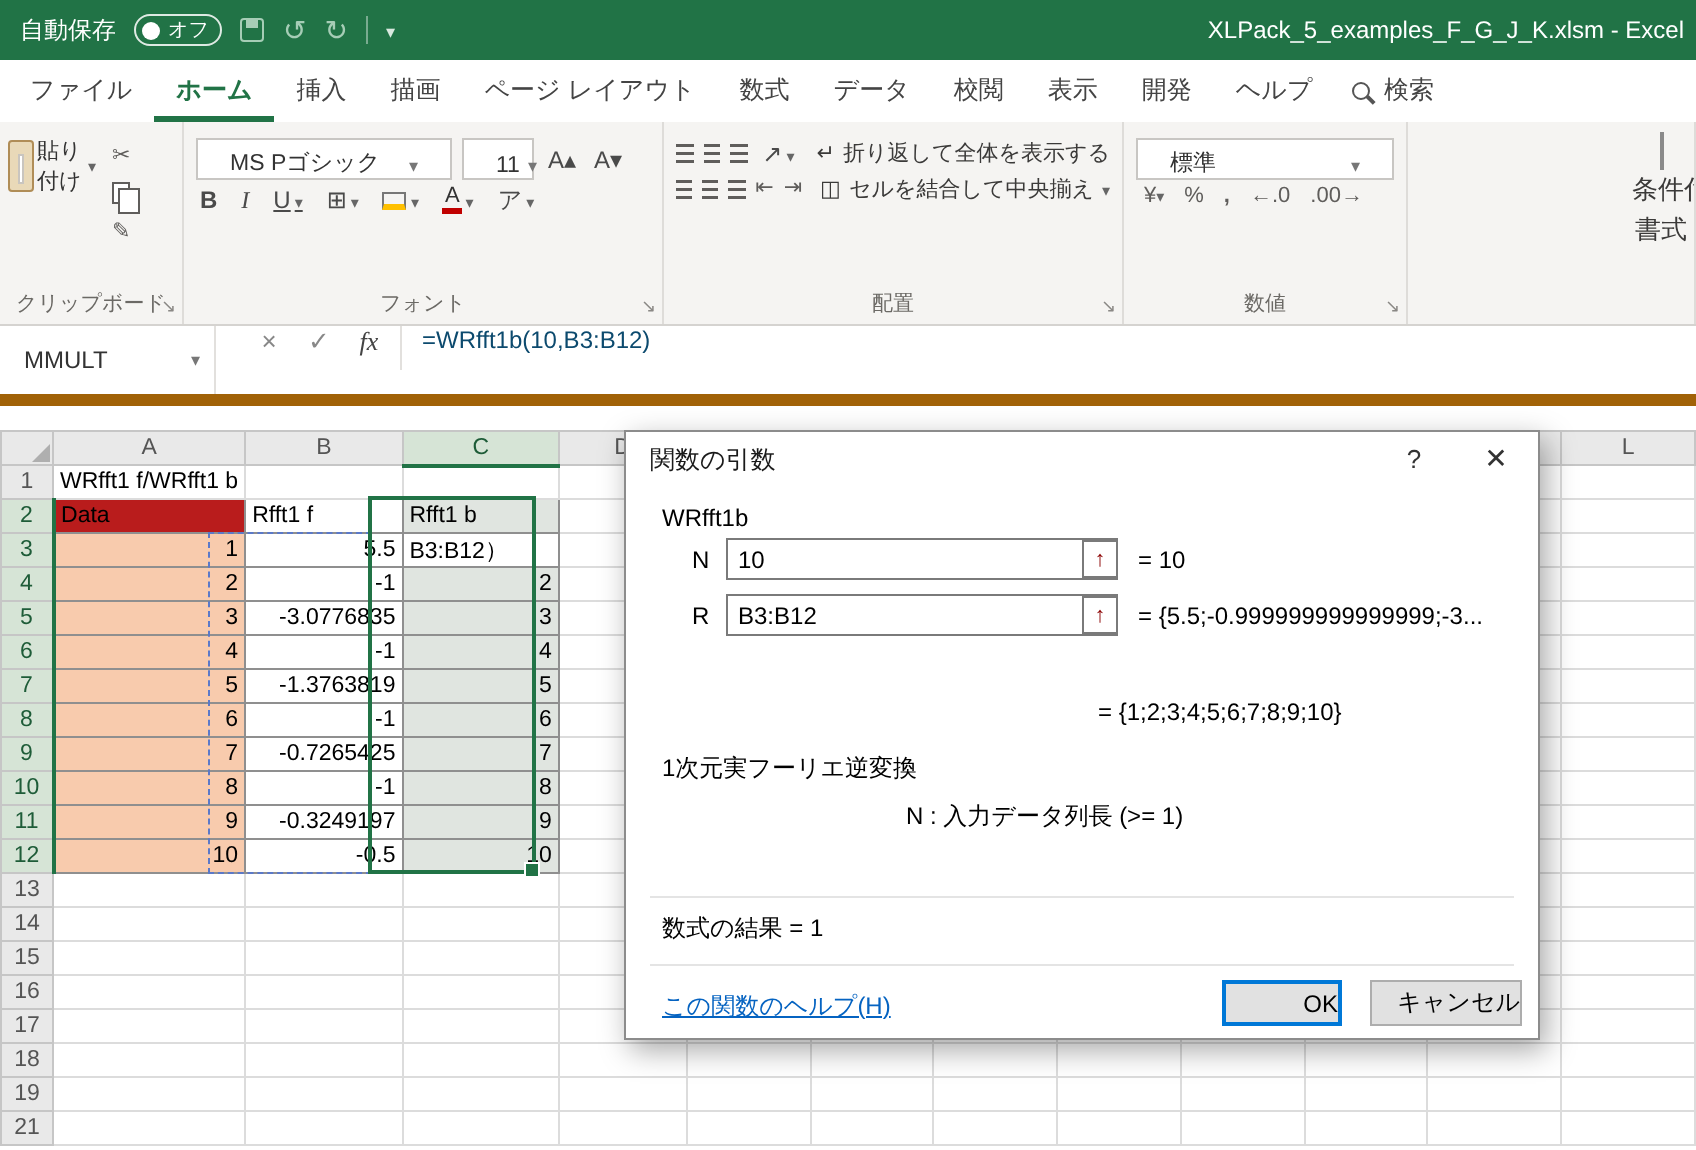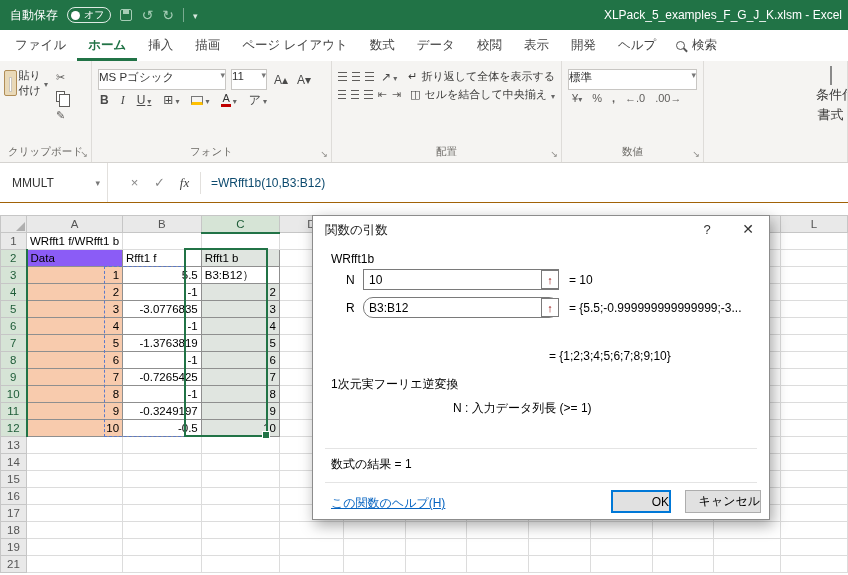--- a/index.html
+++ b/index.html
@@ -30,22 +30,22 @@
 
   
   .ribbon{position:absolute;top:61px;left:0;right:0;height:102px;background:#f5f4f2;
           border-bottom:1px solid #d5d3d0;display:flex}
   .rgroup{position:relative;height:100%;border-right:1px solid #dedcd9;padding:5px 4px 18px;flex:0 0 auto}
   .rgroup.spacer{flex:1;border-right:none}
   .glabel{position:absolute;bottom:3px;left:0;right:0;text-align:center;font-size:10.5px;color:#6b6965;white-space:nowrap}
   .launcher{position:absolute;right:3px;bottom:3px;font-size:9px;color:#8a8885}
   .launcher::after{content:"↘"}
   .rrow{display:flex;align-items:center;gap:5px;margin:3px 2px}
-  .combo{height:21px;border:1px solid #c8c6c3;background:#fff;display:flex;align-items:flex-start;
-         font-size:11.5px;color:#333;padding:0 0;gap:4px;white-space:nowrap}
+  .combo{height:21px;border:1px solid #c8c6c3;background:#fff;display:flex;align-items:flex-end;
+         font-size:11.5px;color:#333;padding:0 16px;gap:4px;white-space:nowrap}
   .combo::after{content:"▾";margin-left:auto;font-size:9px;color:#777}
   .rbtn{font-size:12px;color:#4a4a4a;padding:0 2px;line-height:1;display:inline-flex;align-items:center;gap:2px}
   .caret::after{content:"▾";font-size:8px;color:#666}
   .ic-bars{display:inline-block;width:13px;height:10px;
            background:repeating-linear-gradient(to bottom,#5f5d5b 0 1.5px,transparent 1.5px 4px)}
   .ic-fill{display:inline-block;width:12px;height:9px;border:1px solid #777;border-bottom:3px solid #FFC000}
   .ic-fontcolor{font-size:11px;color:#333;border-bottom:3px solid #C00000;line-height:1;padding:0 1px}
   .smallbtn{font-size:11px;color:#5f5d5b;line-height:1}
   
   .g-clip{width:92px}
@@ -58,22 +58,22 @@
   .ic-copy::after{content:"";position:absolute;left:2px;top:2px;width:9px;height:11px;border:1px solid #5f5d5b;background:#fff}
   
   .txtbtn{display:inline-flex;align-items:center;gap:4px;font-size:11px;color:#3b3a39;white-space:nowrap}
   
   .g-styles{width:34px;overflow:hidden;padding:6px 2px 18px;text-align:center}
   .ic-cf{width:18px;height:14px;margin:0 auto 4px;border:1px solid #8a8a8a;
          background:linear-gradient(to right,#e99a8a 0 34%,#fff 34% 66%,#8aaae9 66%)}
   .cfline{font-size:13px;color:#3b3a39;line-height:1.5;white-space:nowrap}
 
   
-  .fbar{position:absolute;top:163px;left:0;right:0;height:40px;background:#fff;border-bottom:1px solid #a16207;
-        display:flex;align-items:center}
+  .fbar{position:absolute;top:163px;left:0;right:0;height:40px;background:#fff;border-bottom:6px solid #a16207;
+        display:flex;}
   .namebox{width:108px;align-self:stretch;display:flex;align-items:center;padding-left:12px;
            font-size:12px;color:#333;border-right:1px solid #e2e0dd;position:relative}
   .namebox .nbcaret{position:absolute;right:7px;font-size:9px;color:#777}
   .nbcaret::after{content:"▾"}
   .fbtn{width:25px;text-align:center;font-size:13px;color:#888}
   .fbtn.fx{font-family:"Liberation Serif",serif;font-style:italic;color:#444;font-size:13px}
   .fsep{width:1px;height:22px;background:#e2e0dd;margin:0 3px}
   .ftext{font-size:12px;color:#0c4a6e;padding-left:7px;white-space:nowrap}
 
   
@@ -82,21 +82,21 @@
   .sheet th,.sheet td{height:17px;padding:0 3px;font-size:11.5px;overflow:hidden;white-space:nowrap;font-weight:400}
   .corner,.ch,.rh{background:#E9E9E9;border:1px solid #C6C6C6;color:#555;text-align:center}
   .ch-sel{background:#D6E4D6;border-bottom:2px solid #217346;color:#1e5c38}
   .rh-sel{background:#D6E4D6;border-right:2px solid #217346;color:#1e5c38}
   .corner{position:relative}
   .tri{position:absolute;right:1px;bottom:1px;width:0;height:0;border-left:9px solid transparent;border-bottom:9px solid #AFAFAF}
   .sheet td{border:1px solid #DCDCDC;background:#fff;color:#000;text-align:left}
   td.num{text-align:right}
   td.tb{border-color:#8F8F8F}
   td.fill-a{background:#F8CBAD}
-  td.fill-a2{background:#8b5cf6}
+  td.fill-a2{background:#b91c1c}
   td.sel{background:#E0E5E0}
   td.edit{background:#fff;text-align:left}
   td.a1{overflow:visible;position:relative;z-index:2}
   .sel-c{position:absolute;left:184px;top:33px;width:84px;height:189px;border:2px solid #217346;pointer-events:none;z-index:4}
   .sel-c::after{content:"";position:absolute;right:-4px;bottom:-4px;width:6px;height:6px;background:#217346;border:1px solid #fff}
   .ants-b{position:absolute;left:104px;top:51px;width:82px;height:171px;border:1.5px dashed #5b79c9;pointer-events:none;z-index:3}
 
   
   .dialog{position:absolute;left:312px;top:215px;width:458px;height:305px;background:#fff;
           border:1px solid #8c8c8c;box-shadow:3px 5px 14px rgba(0,0,0,.35);z-index:50;font-size:12px;color:#000}
@@ -617,21 +617,21 @@
     <span class="dlg-close">✕</span>
 
     <div class="dlg-fn">WRfft1b</div>
 
     <span class="f-label" style="top:57px">N</span>
     <input class="f-input" style="top: 53px;" value="10">
     <span class="f-pick" style="top:54px"></span>
     <span class="f-res" style="top:57px">=  10</span>
 
     <span class="f-label" style="top:85px">R</span>
-    <input class="f-input" style="top: 81px; border-radius: 10px;" value="B3:B12">
+    <input class="f-input" style="top: 81px;" value="B3:B12">
     <span class="f-pick" style="top:82px"></span>
     <span class="f-res" style="top:85px">=  {5.5;-0.999999999999999;-3...</span>
 
     <div class="dlg-arr">=  {1;2;3;4;5;6;7;8;9;10}</div>
     <div class="dlg-desc">1次元実フーリエ逆変換</div>
     <div class="dlg-param">N  :  入力データ列長 (&gt;= 1)</div>
 
     <div class="dlg-div1"></div>
     <div class="dlg-result">数式の結果 =  1</div>
     <div class="dlg-div2"></div>

